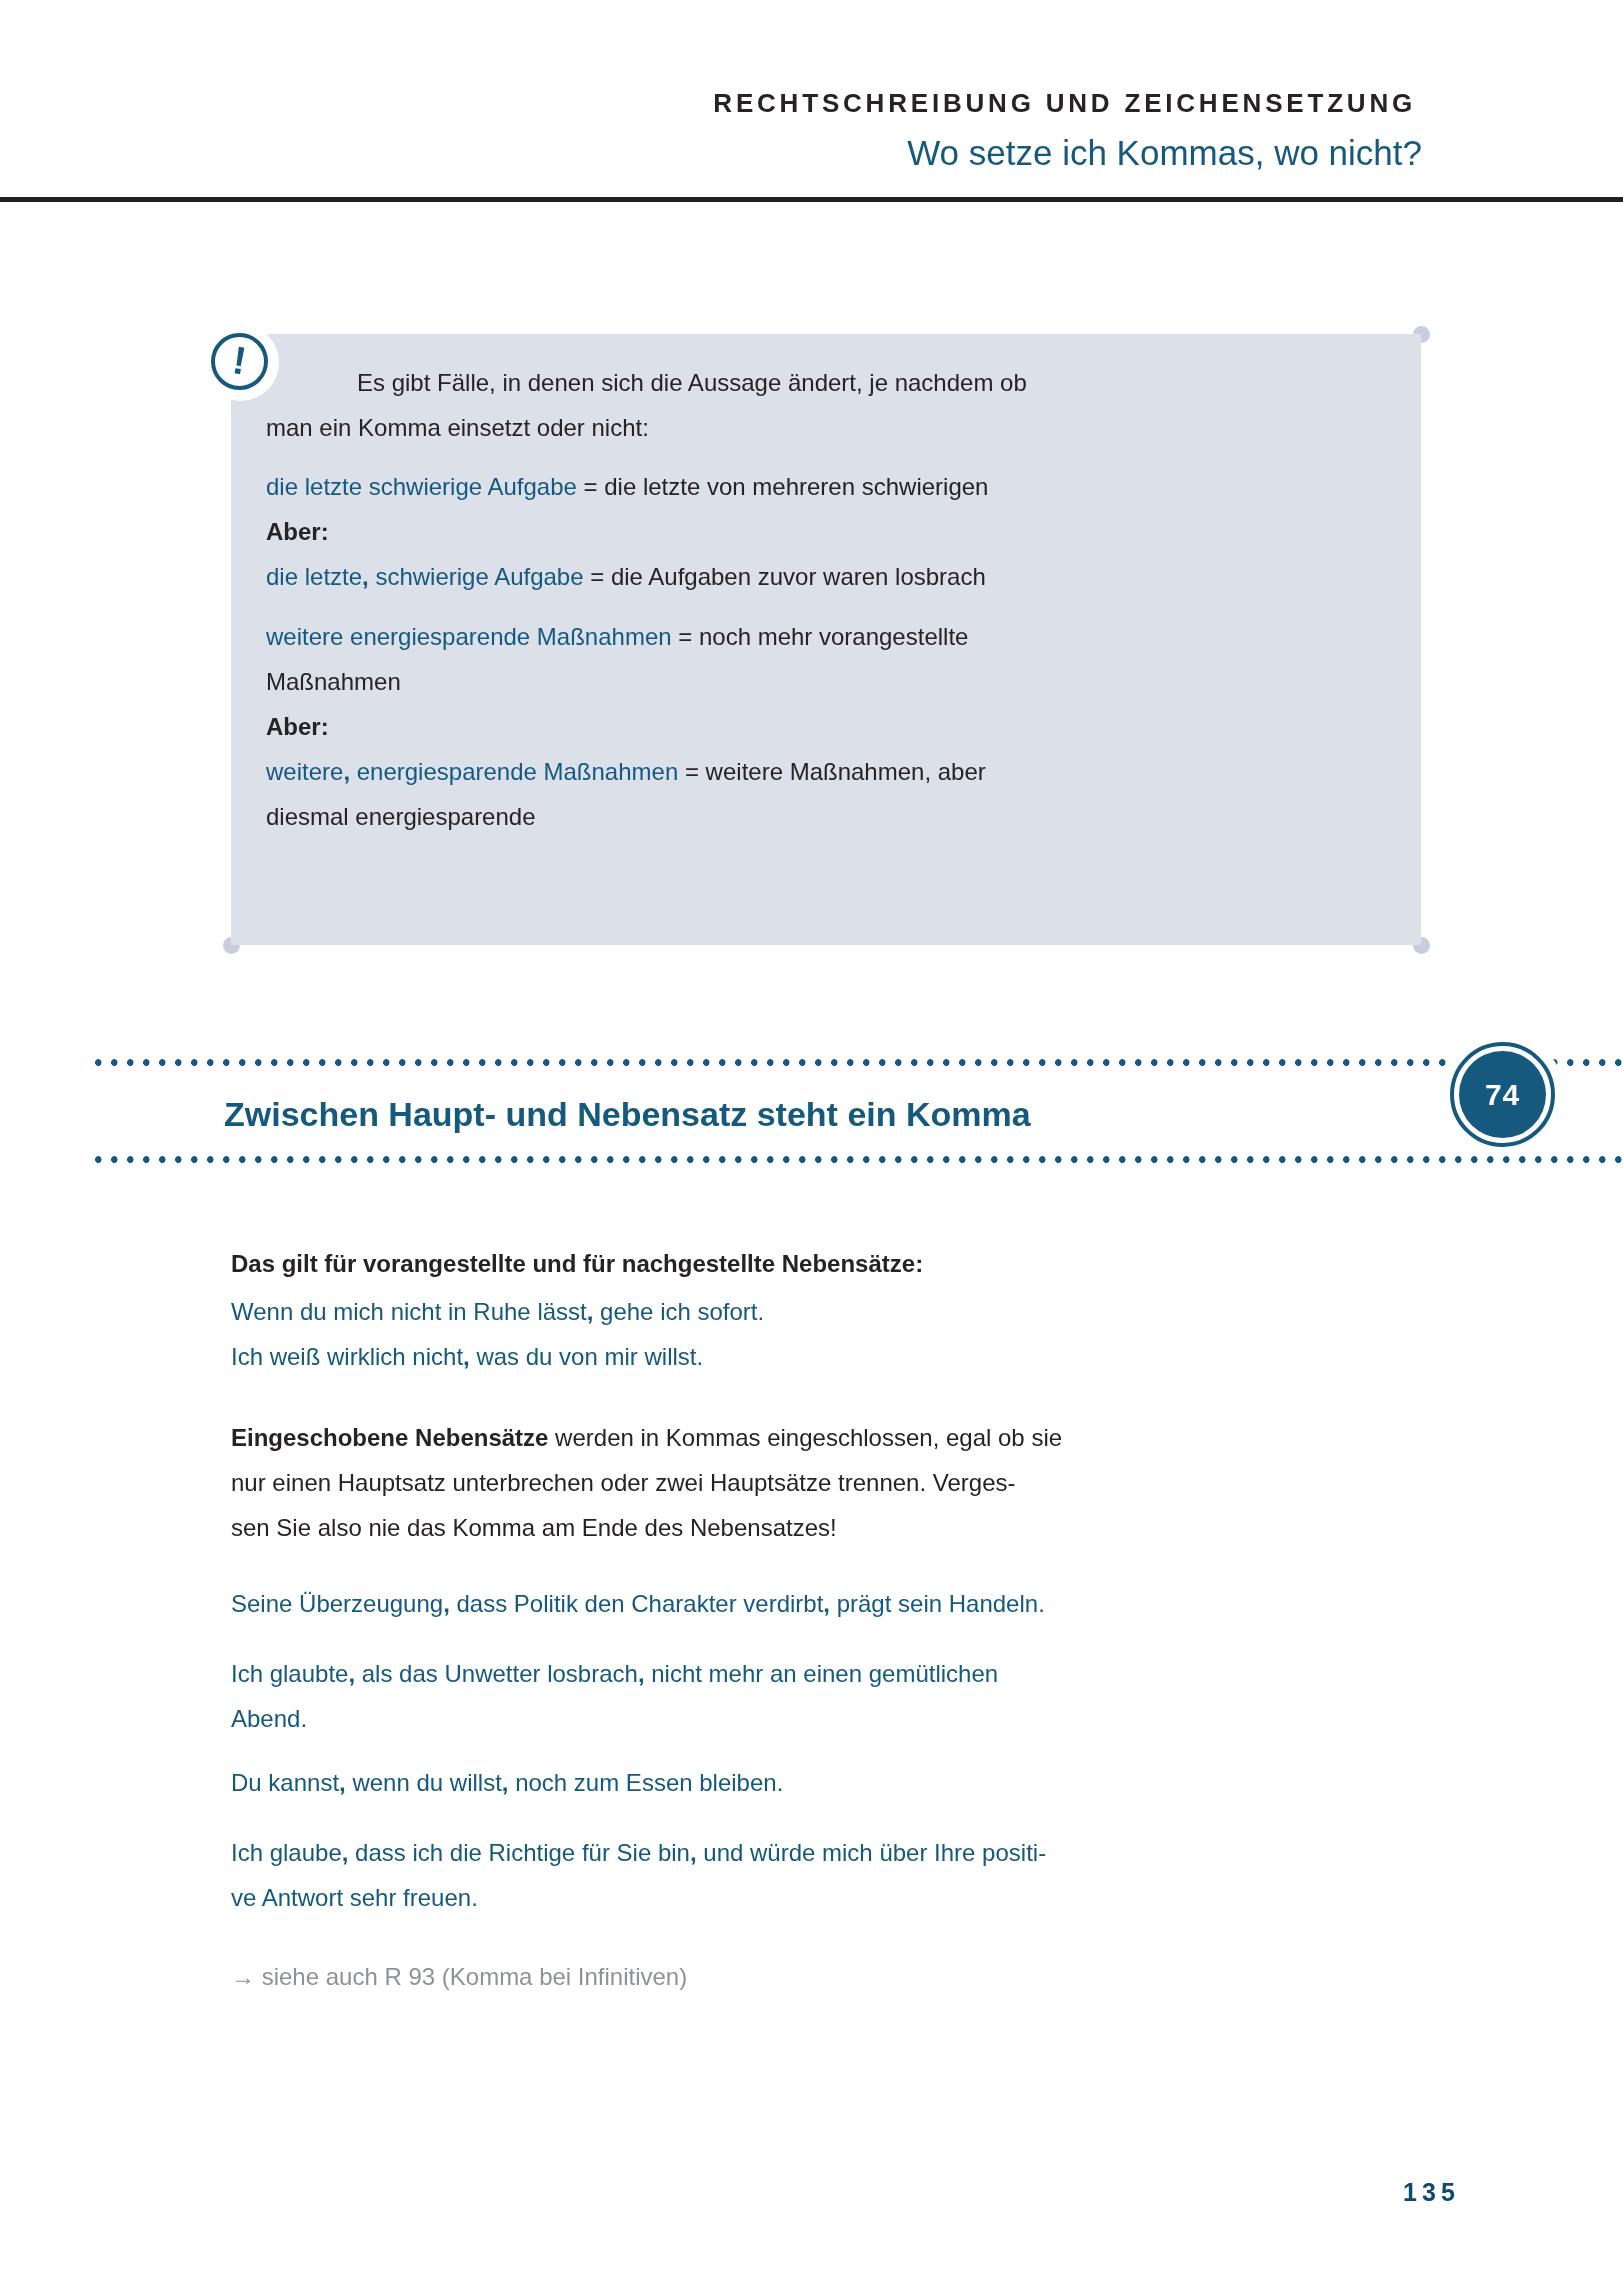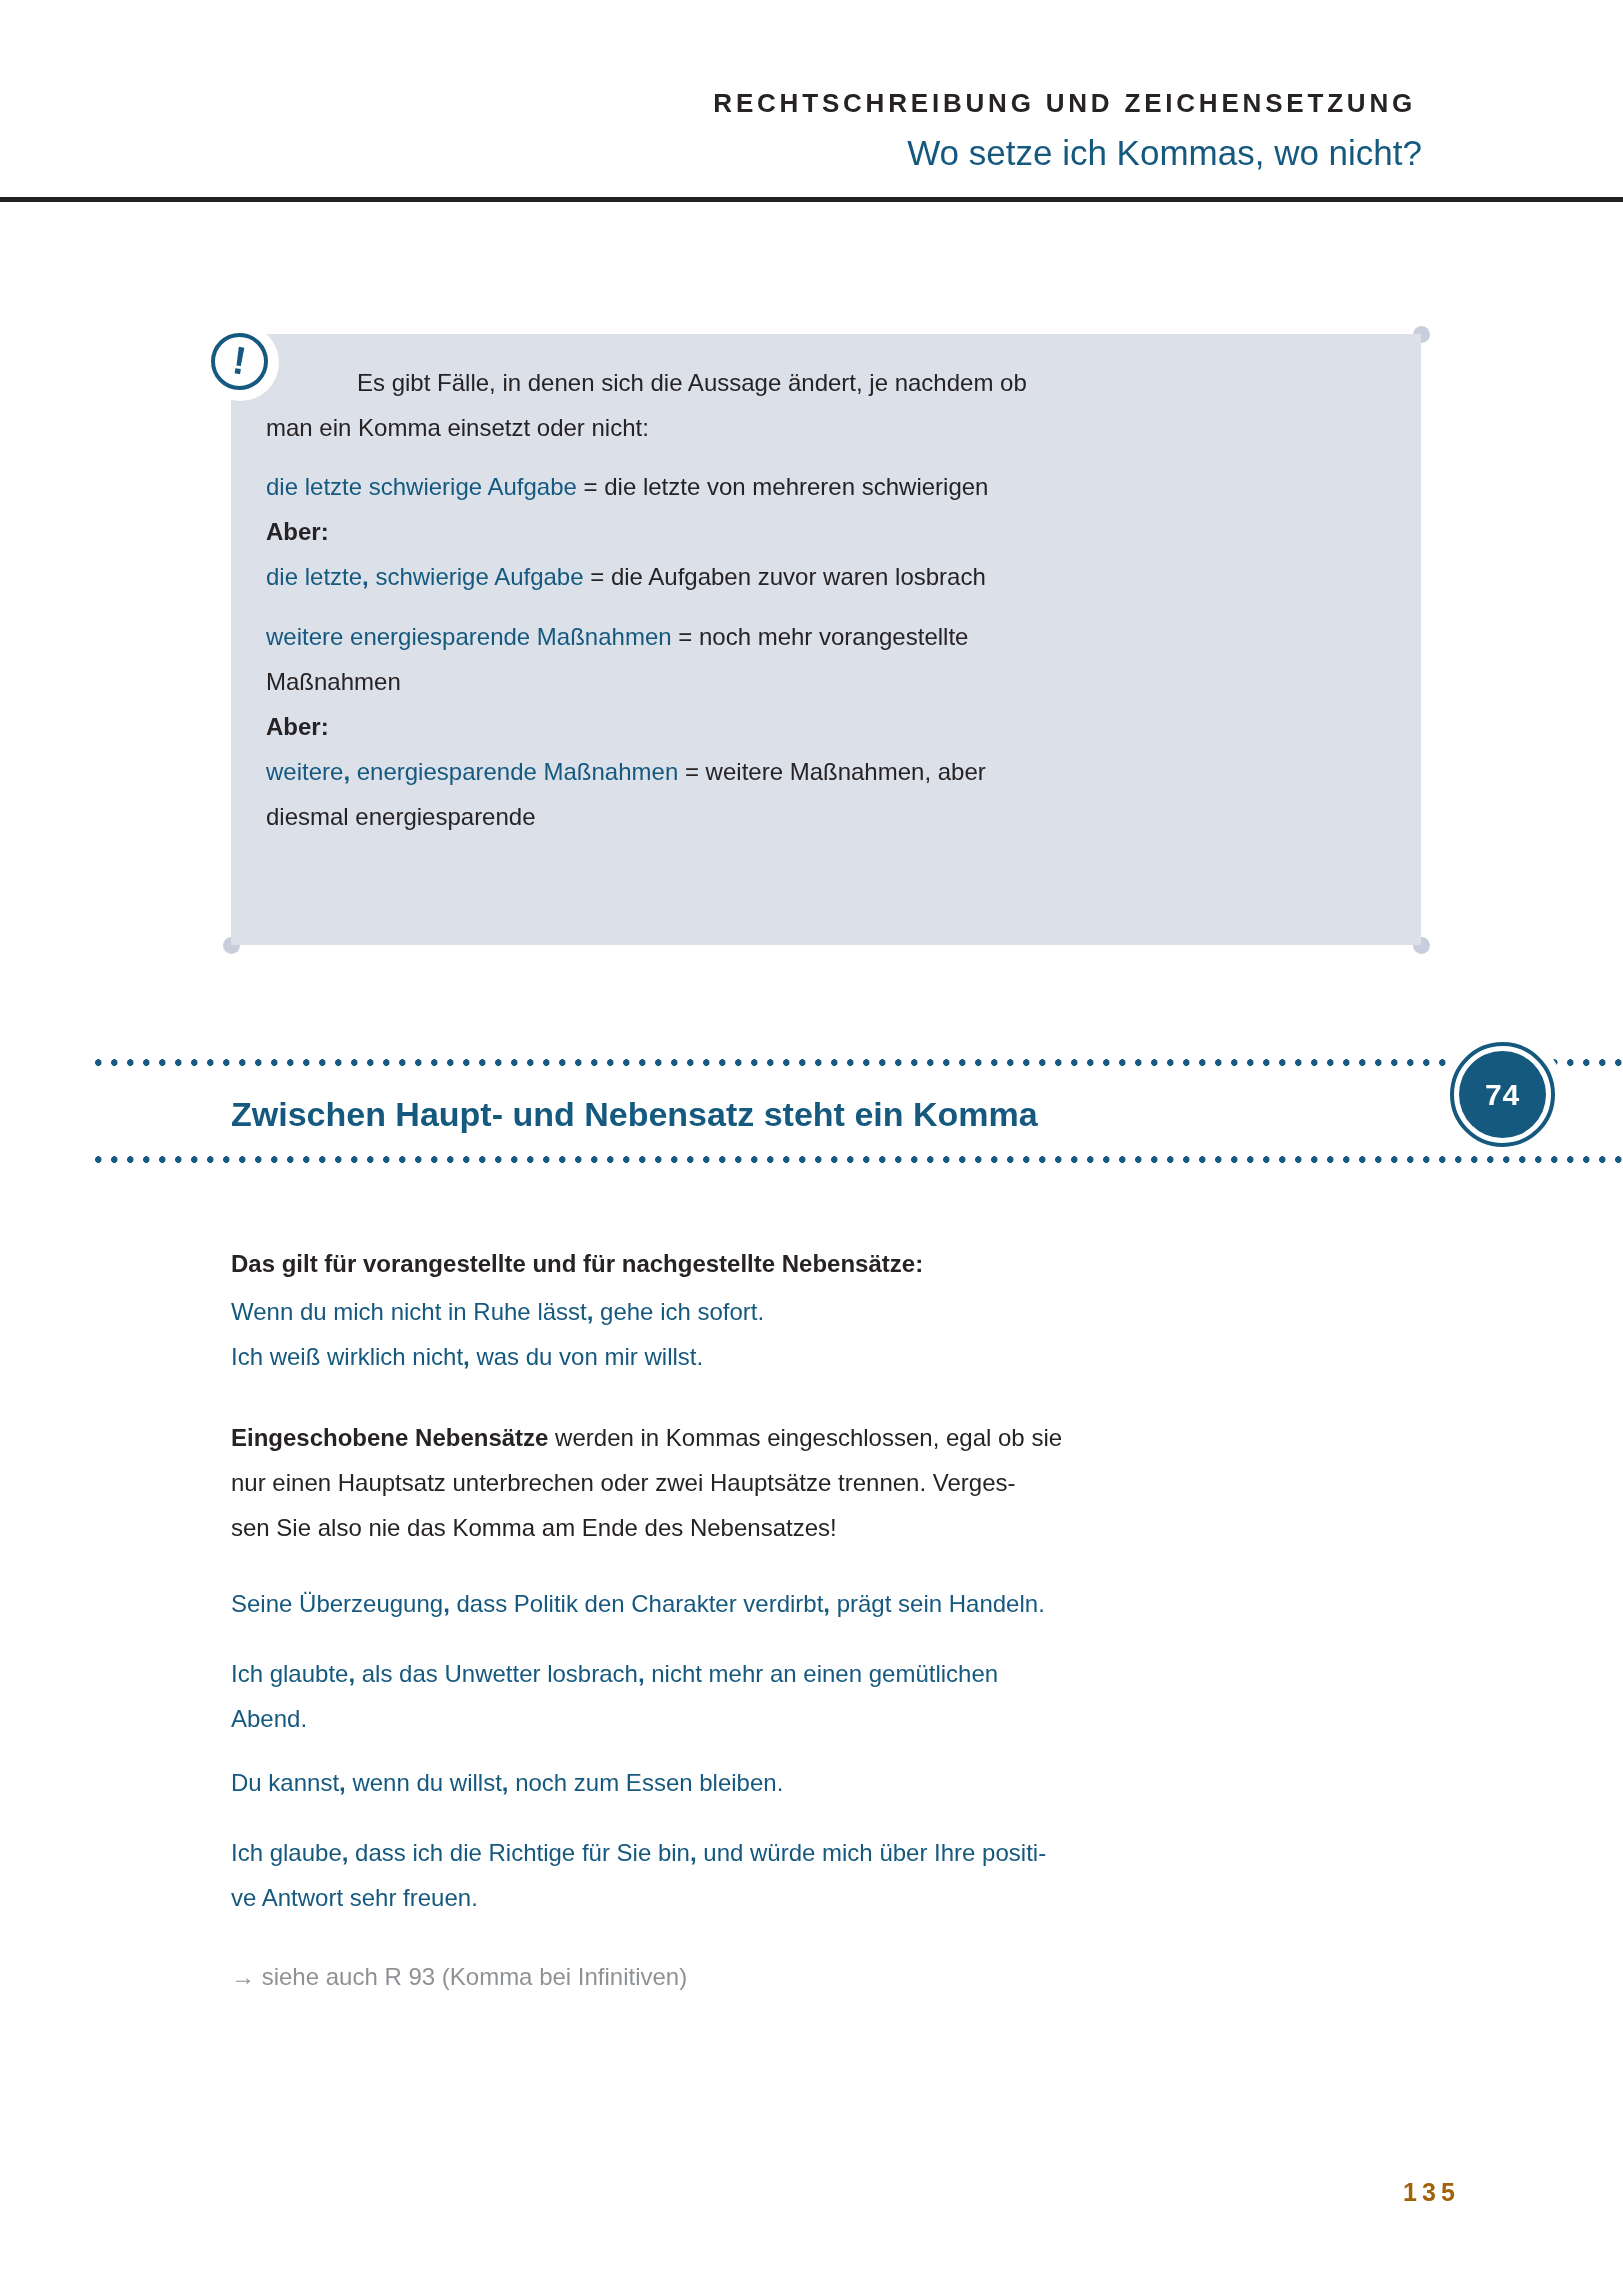--- a/index.html
+++ b/index.html
@@ -56,21 +56,21 @@
   }
   
   .dots{
     position:absolute;left:94px;right:0;height:8.5px;
     background-image:radial-gradient(circle at 4.3px 4.3px,#15597f 2.9px,rgba(0,0,0,0) 3.5px);
     background-size:16px 8.5px;background-repeat:repeat-x;
   }
   .dots-top{top:1058px;}
   .dots-bottom{top:1155px;}
   .section-title{
-    position:absolute;left:231px;top:1095px;
+    position:absolute;left:224px;top:1095px;
     font-size:34px;font-weight:bold;color:#15597f;
   }
   .rule-badge{
     position:absolute;left:1450px;top:1042px;width:97px;height:97px;
     border:4.3px solid #15597f;border-radius:50%;background:#ffffff;
     box-shadow:0 0 0 9.4px #ffffff;
   }
   .rule-badge-inner{
     position:absolute;left:5.1px;top:5.1px;right:5.1px;bottom:5.1px;
     background:#15597f;border-radius:50%;
@@ -88,21 +88,21 @@
   .p6{top:1760px;}
   .p7{top:1830px;}
   .p8{top:1954px;}
   .line{white-space:pre;}
   .c-blue{color:#15597f;}
   .c-gray{color:#8f9295;}
   .b{font-weight:bold;}
   
   .page-number{
     position:absolute;top:2178px;right:163px;
-    font-size:25px;font-weight:bold;letter-spacing:5.1px;color:#a16207;
+    font-size:25px;font-weight:bold;letter-spacing:5.1px;color:#0c4a6e;
   }
 </style>
 </head>
 <body>
 
 <div class="page">
 
   <div class="eyebrow">RECHTSCHREIBUNG UND ZEICHENSETZUNG</div>
   <div class="subtitle">Wo setze ich Kommas, wo nicht?</div>
   <div class="top-rule"></div>

